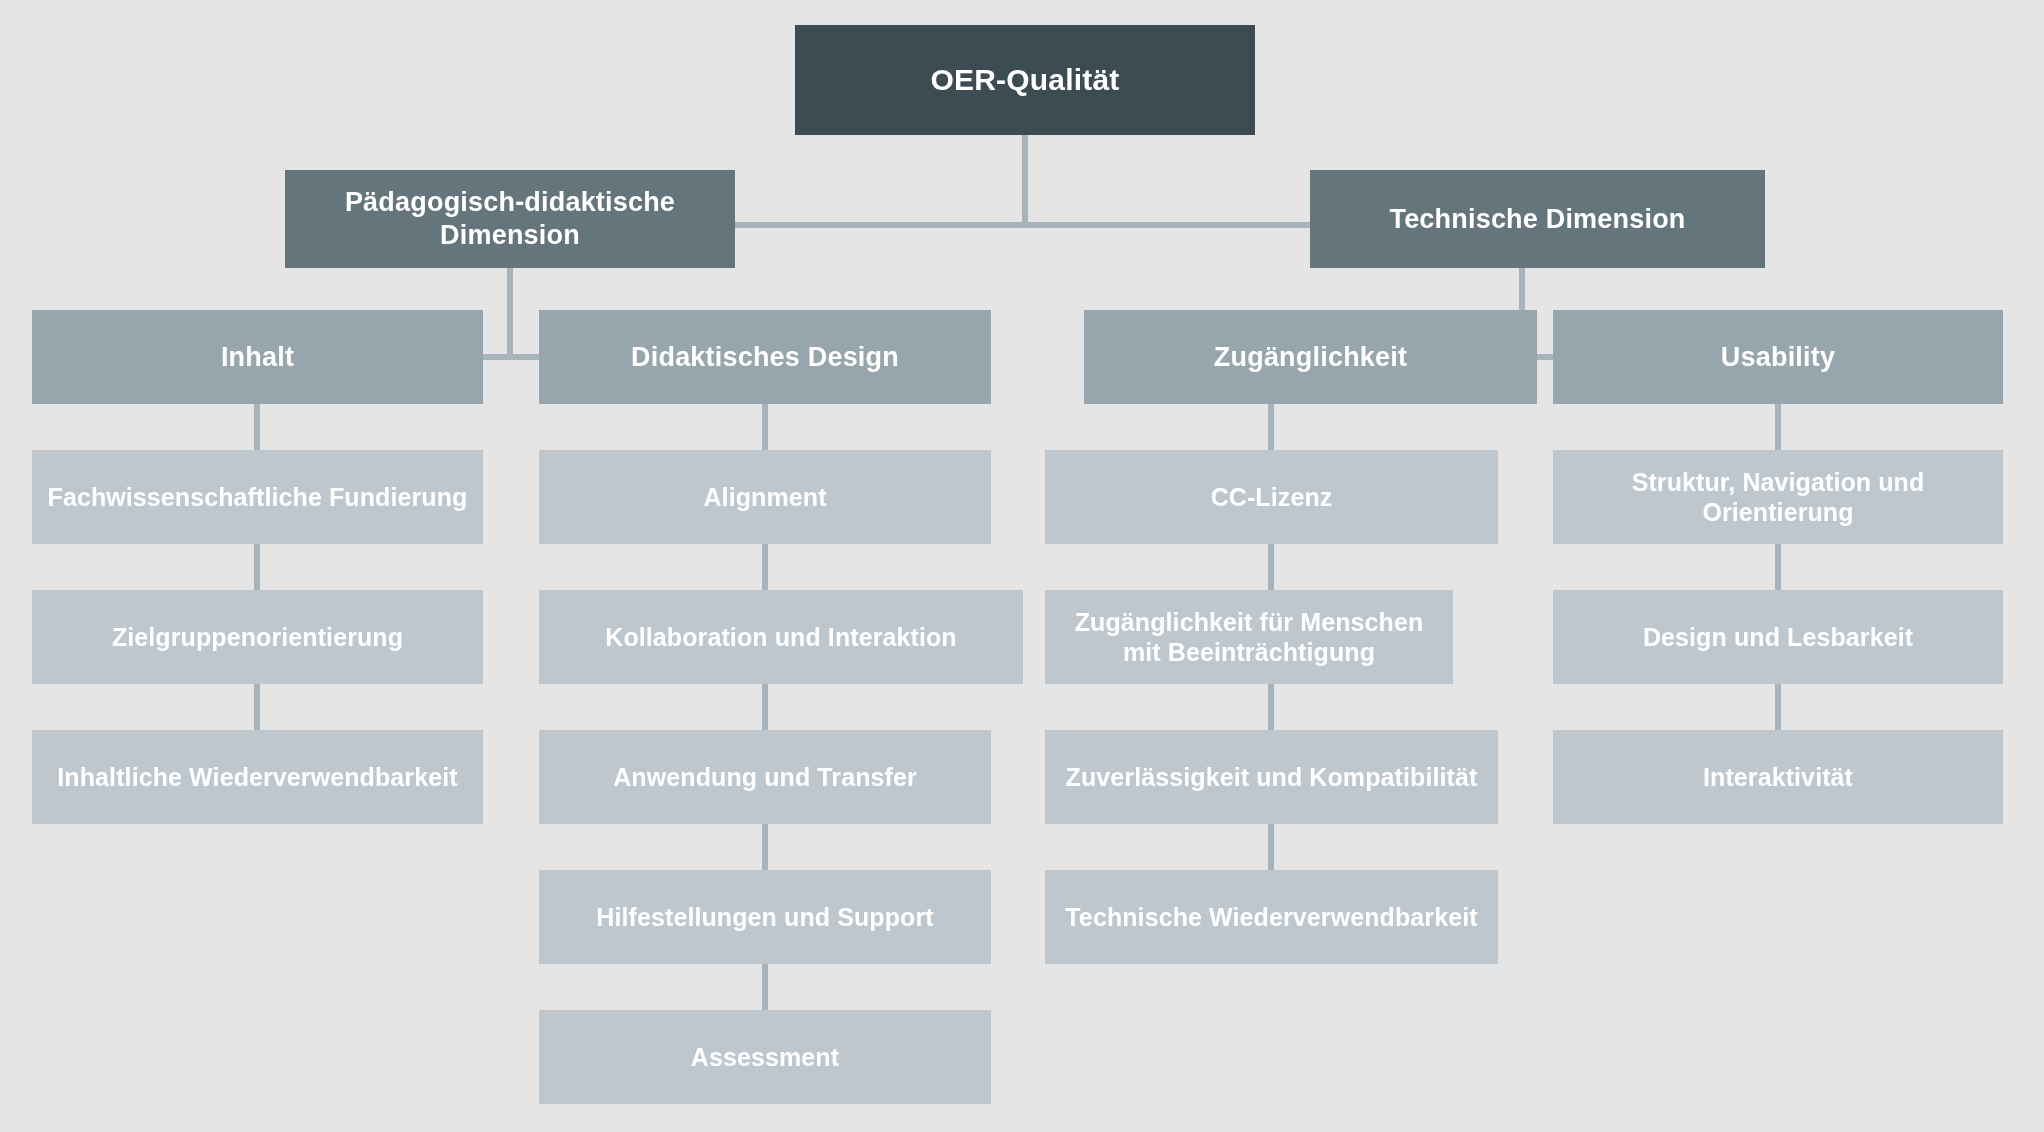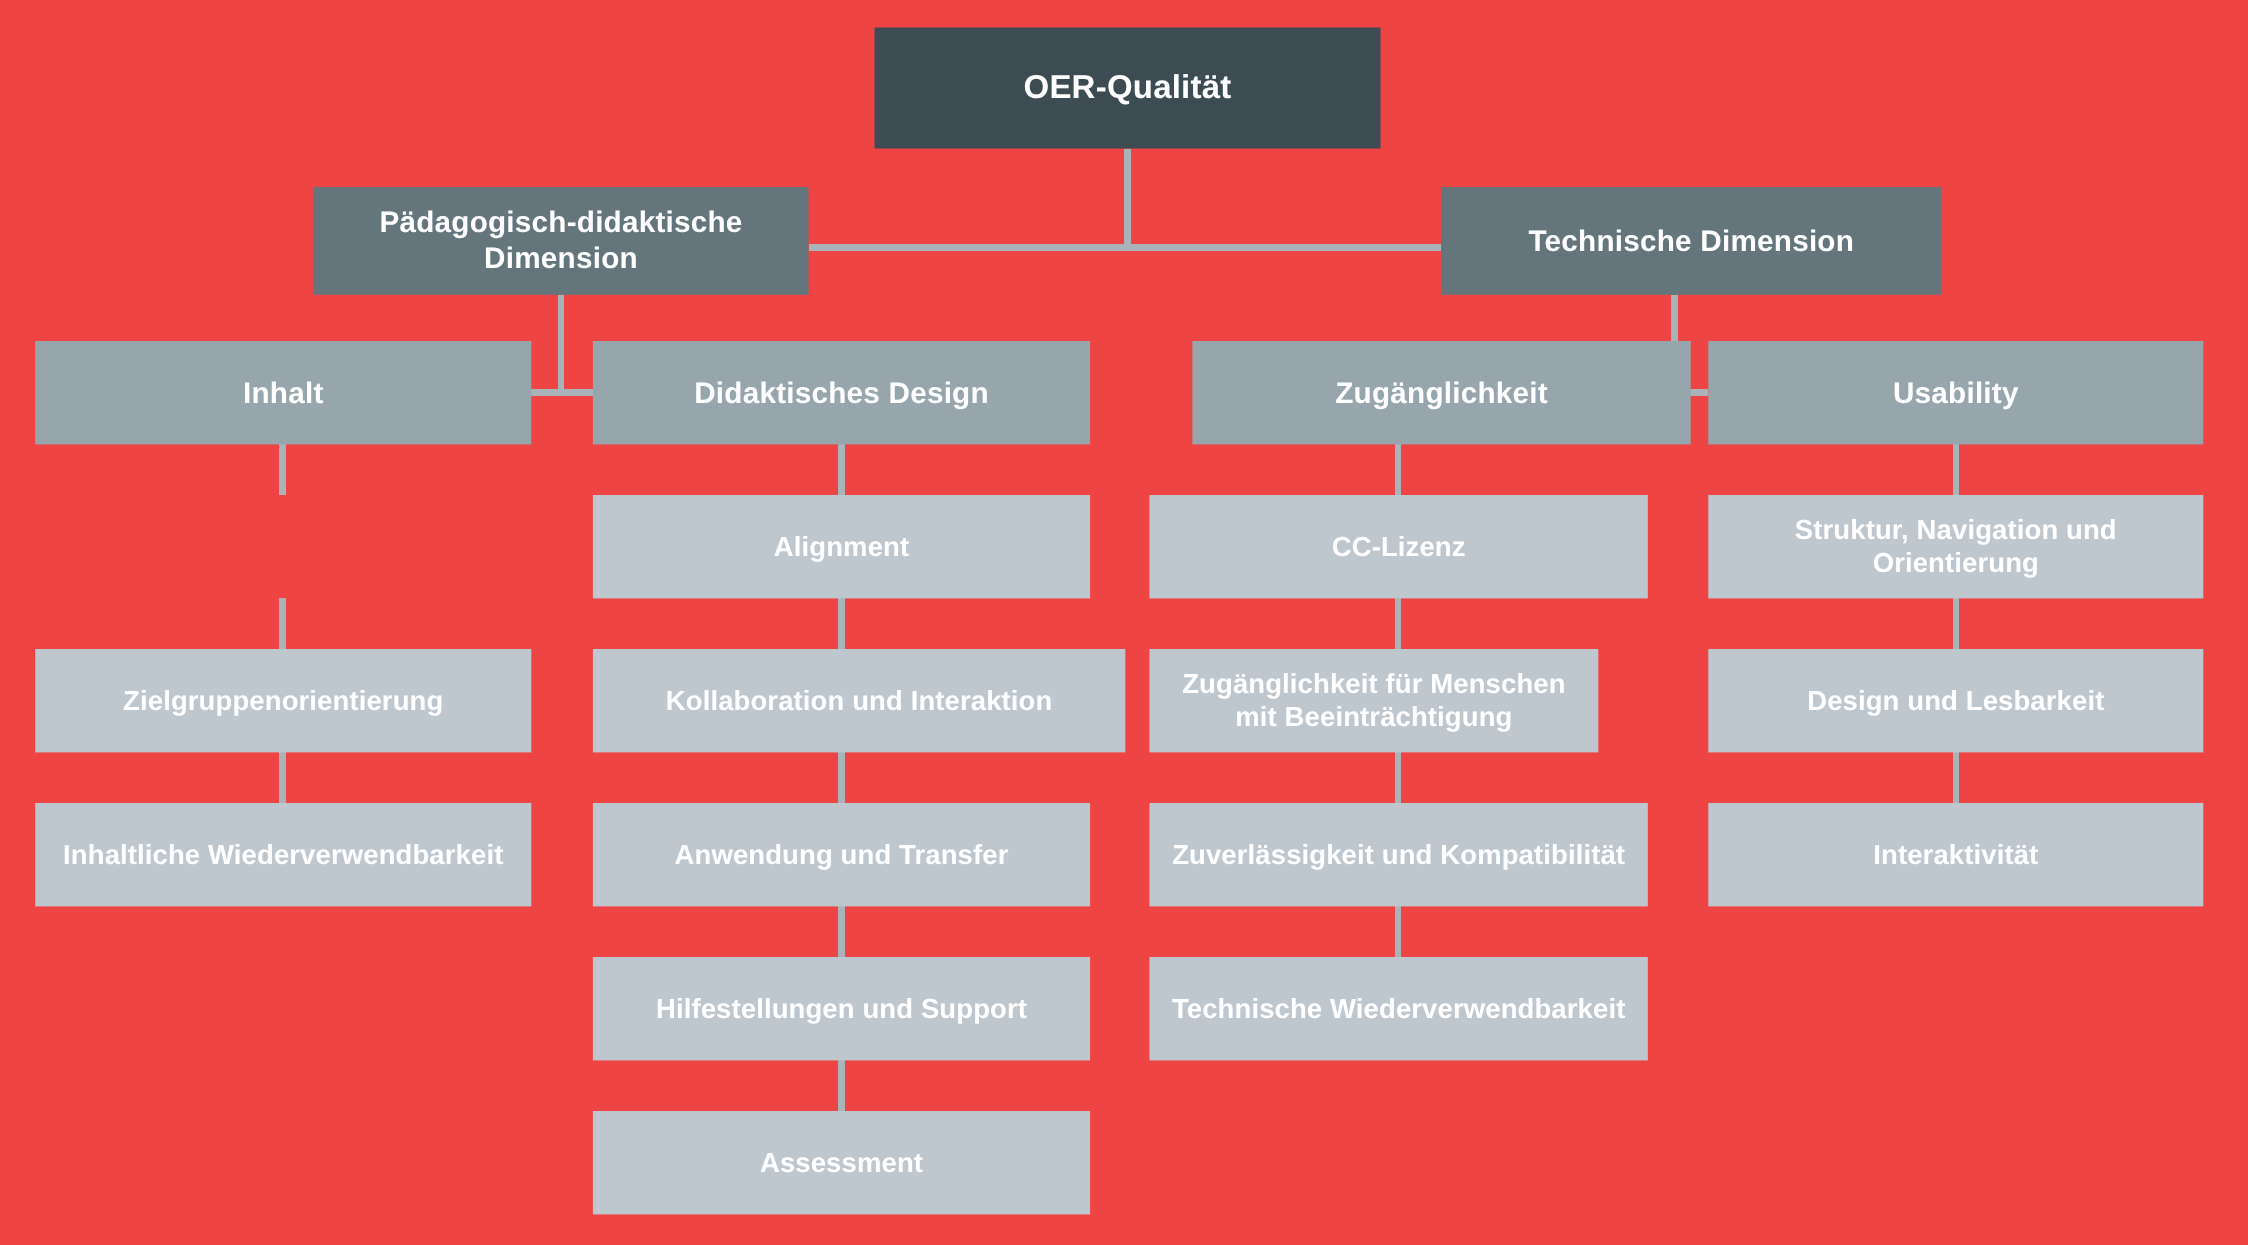--- a/index.html
+++ b/index.html
@@ -5,21 +5,21 @@
 <style>
   html,body{margin:0;padding:0;background:#ffffff;}
   body{
     font-family:"Liberation Sans","DejaVu Sans",sans-serif;
     -webkit-font-smoothing:antialiased;
   }
   #stage{
     position:relative;
     width:2044px;
     height:1132px;
-    background:#ef4444;
+    background:#e5e5e5;
     overflow:hidden;
   }
   
   #connectors{
     position:absolute;
     left:0; top:0;
     width:2044px; height:1132px;
     pointer-events:none;
   }
   
@@ -101,20 +101,23 @@
   </div>
 
   <div class="node lvl3" style="left:1045px; top:310px; width:453px; height:94px;margin-left:39px;">
     <span class="lbl">Zugänglichkeit</span>
   </div>
 
   <div class="node lvl3" style="left:1553px; top:310px; width:450px; height:94px;text-align:center;">
     <span class="lbl">Usability</span>
   </div>
 
+  <div class="node lvl4" style="left:32px; top:450px; width:451px; height:94px;">
+    <span class="lbl">Fachwissenschaftliche Fundierung</span>
+  </div>
   <div class="node lvl4" style="left:32px; top:590px; width:451px; height:94px;">
     <span class="lbl">Zielgruppenorientierung</span>
   </div>
   <div class="node lvl4" style="left:32px; top:730px; width:451px; height:94px;">
     <span class="lbl">Inhaltliche Wiederverwendbarkeit</span>
   </div>
 
   <div class="node lvl4" style="left:539px; top:450px; width:452px; height:94px;">
     <span class="lbl">Alignment</span>
   </div>

